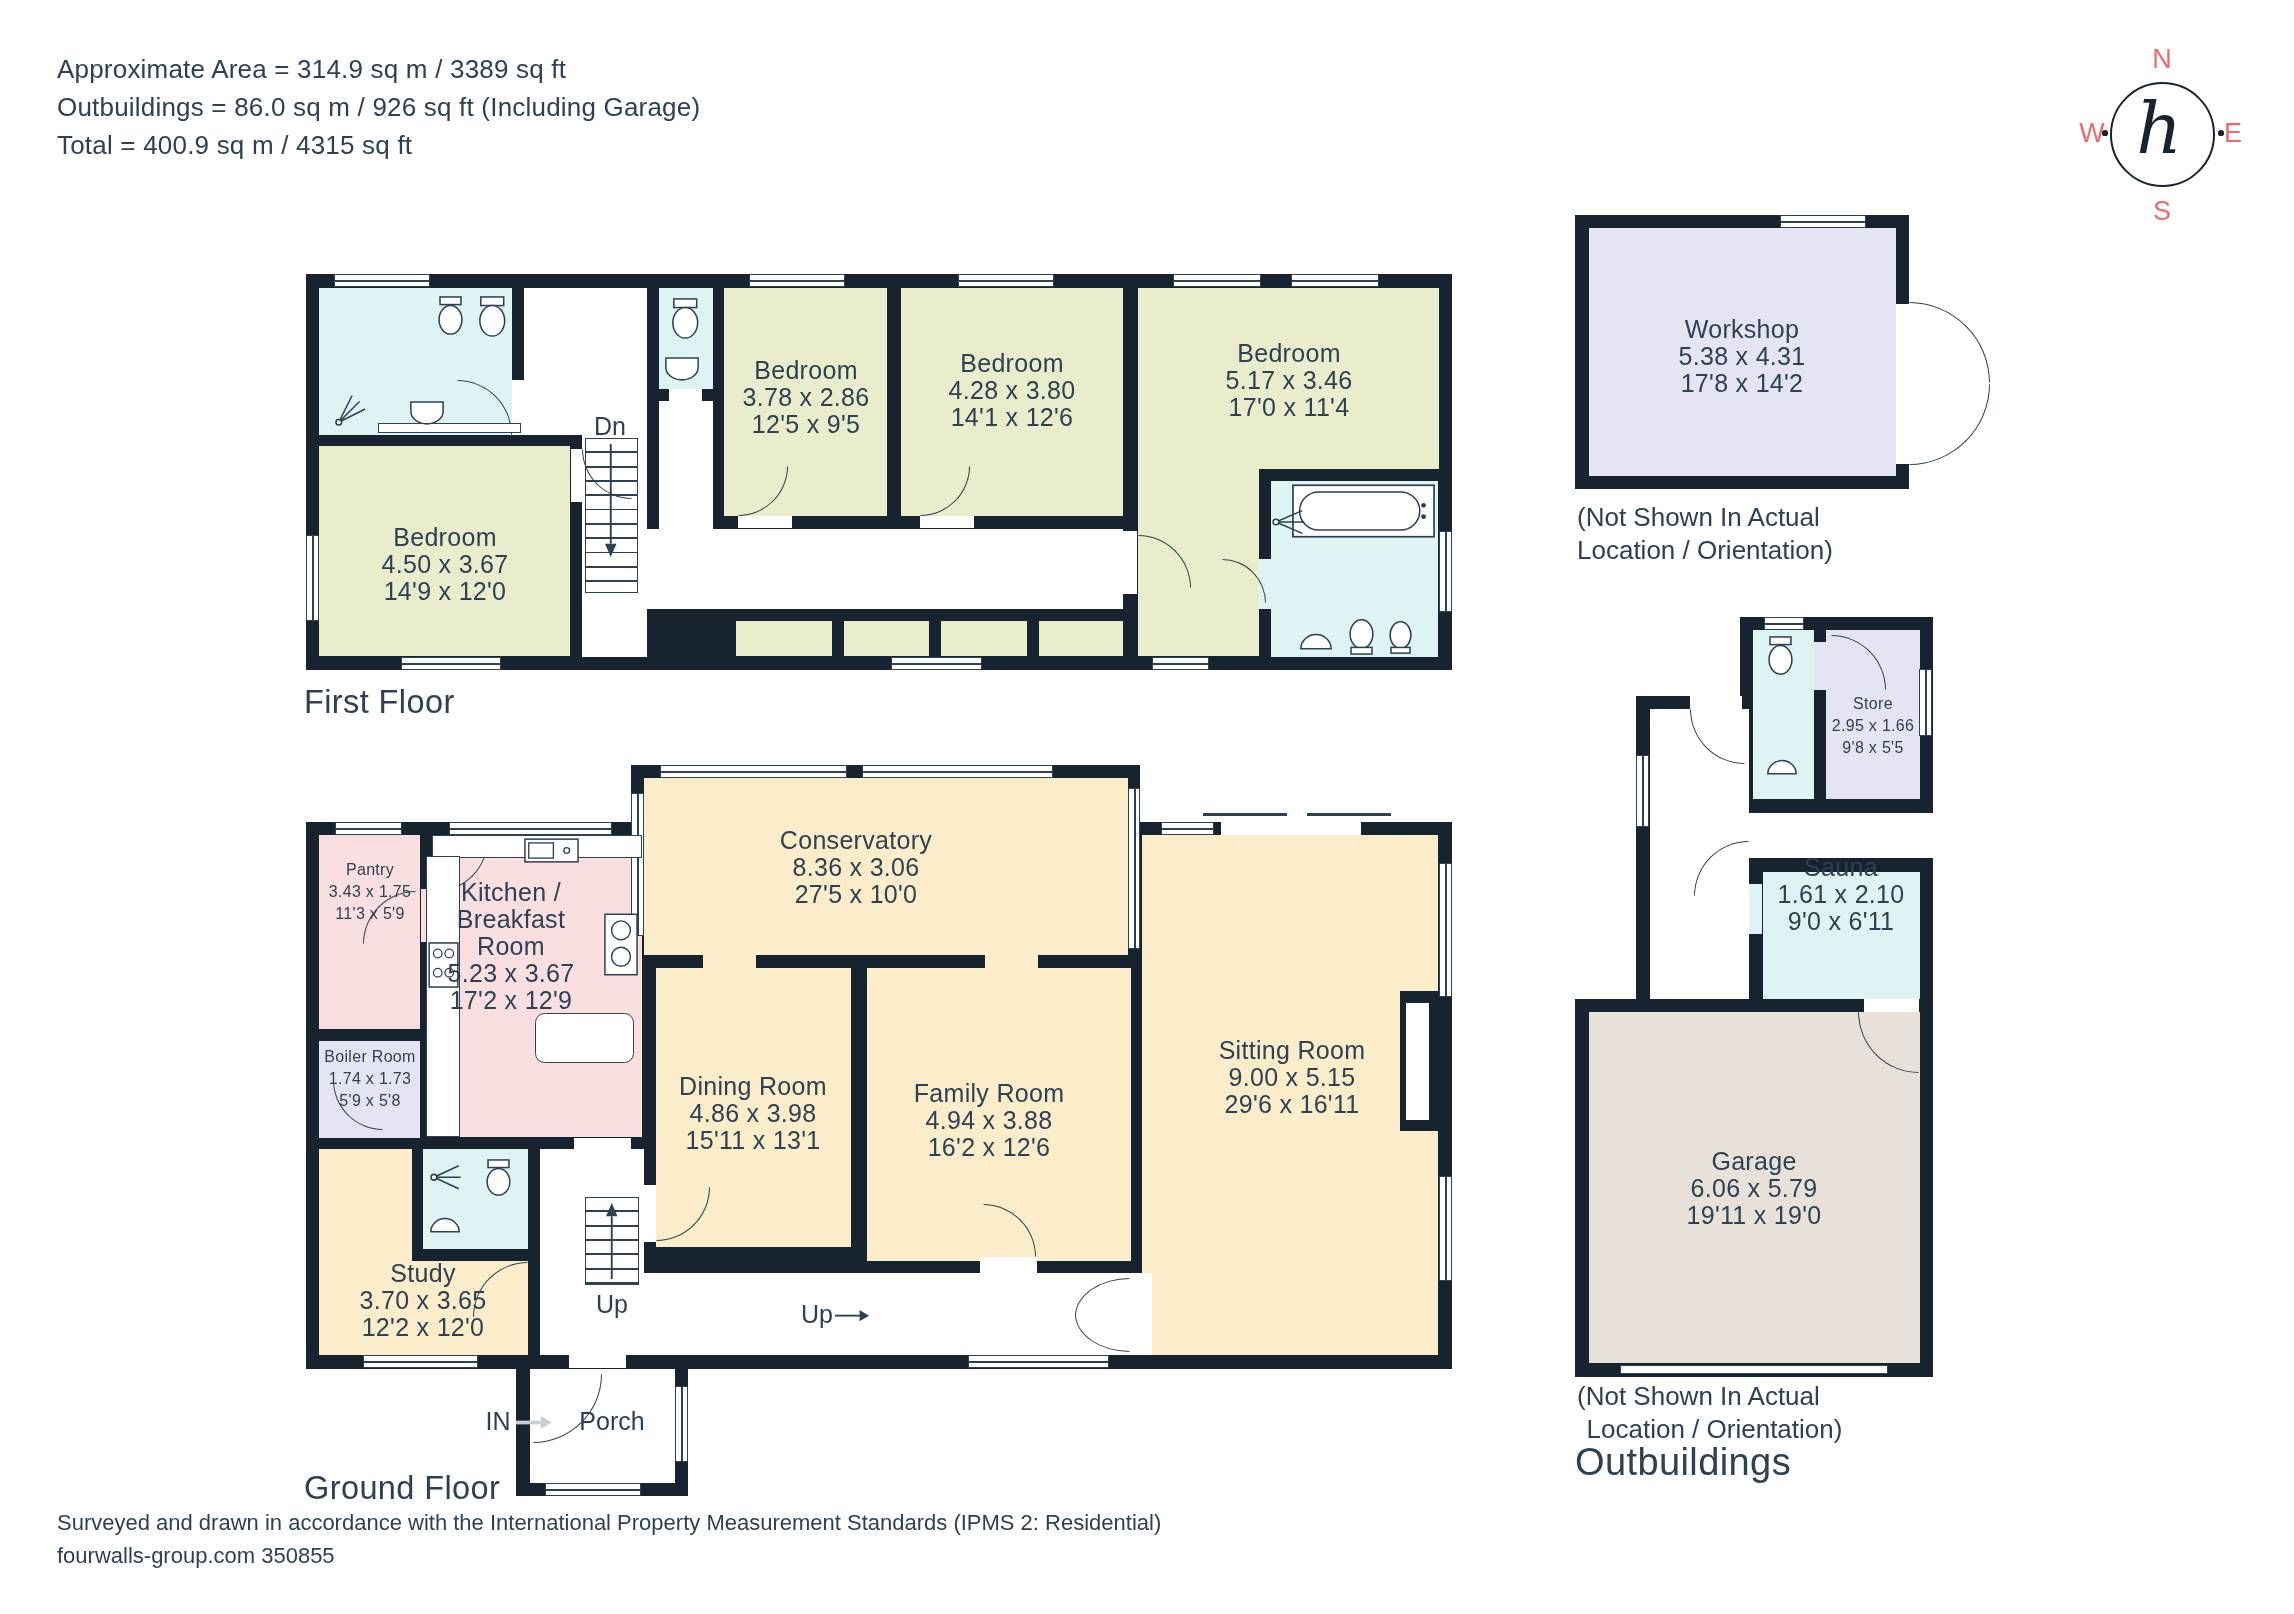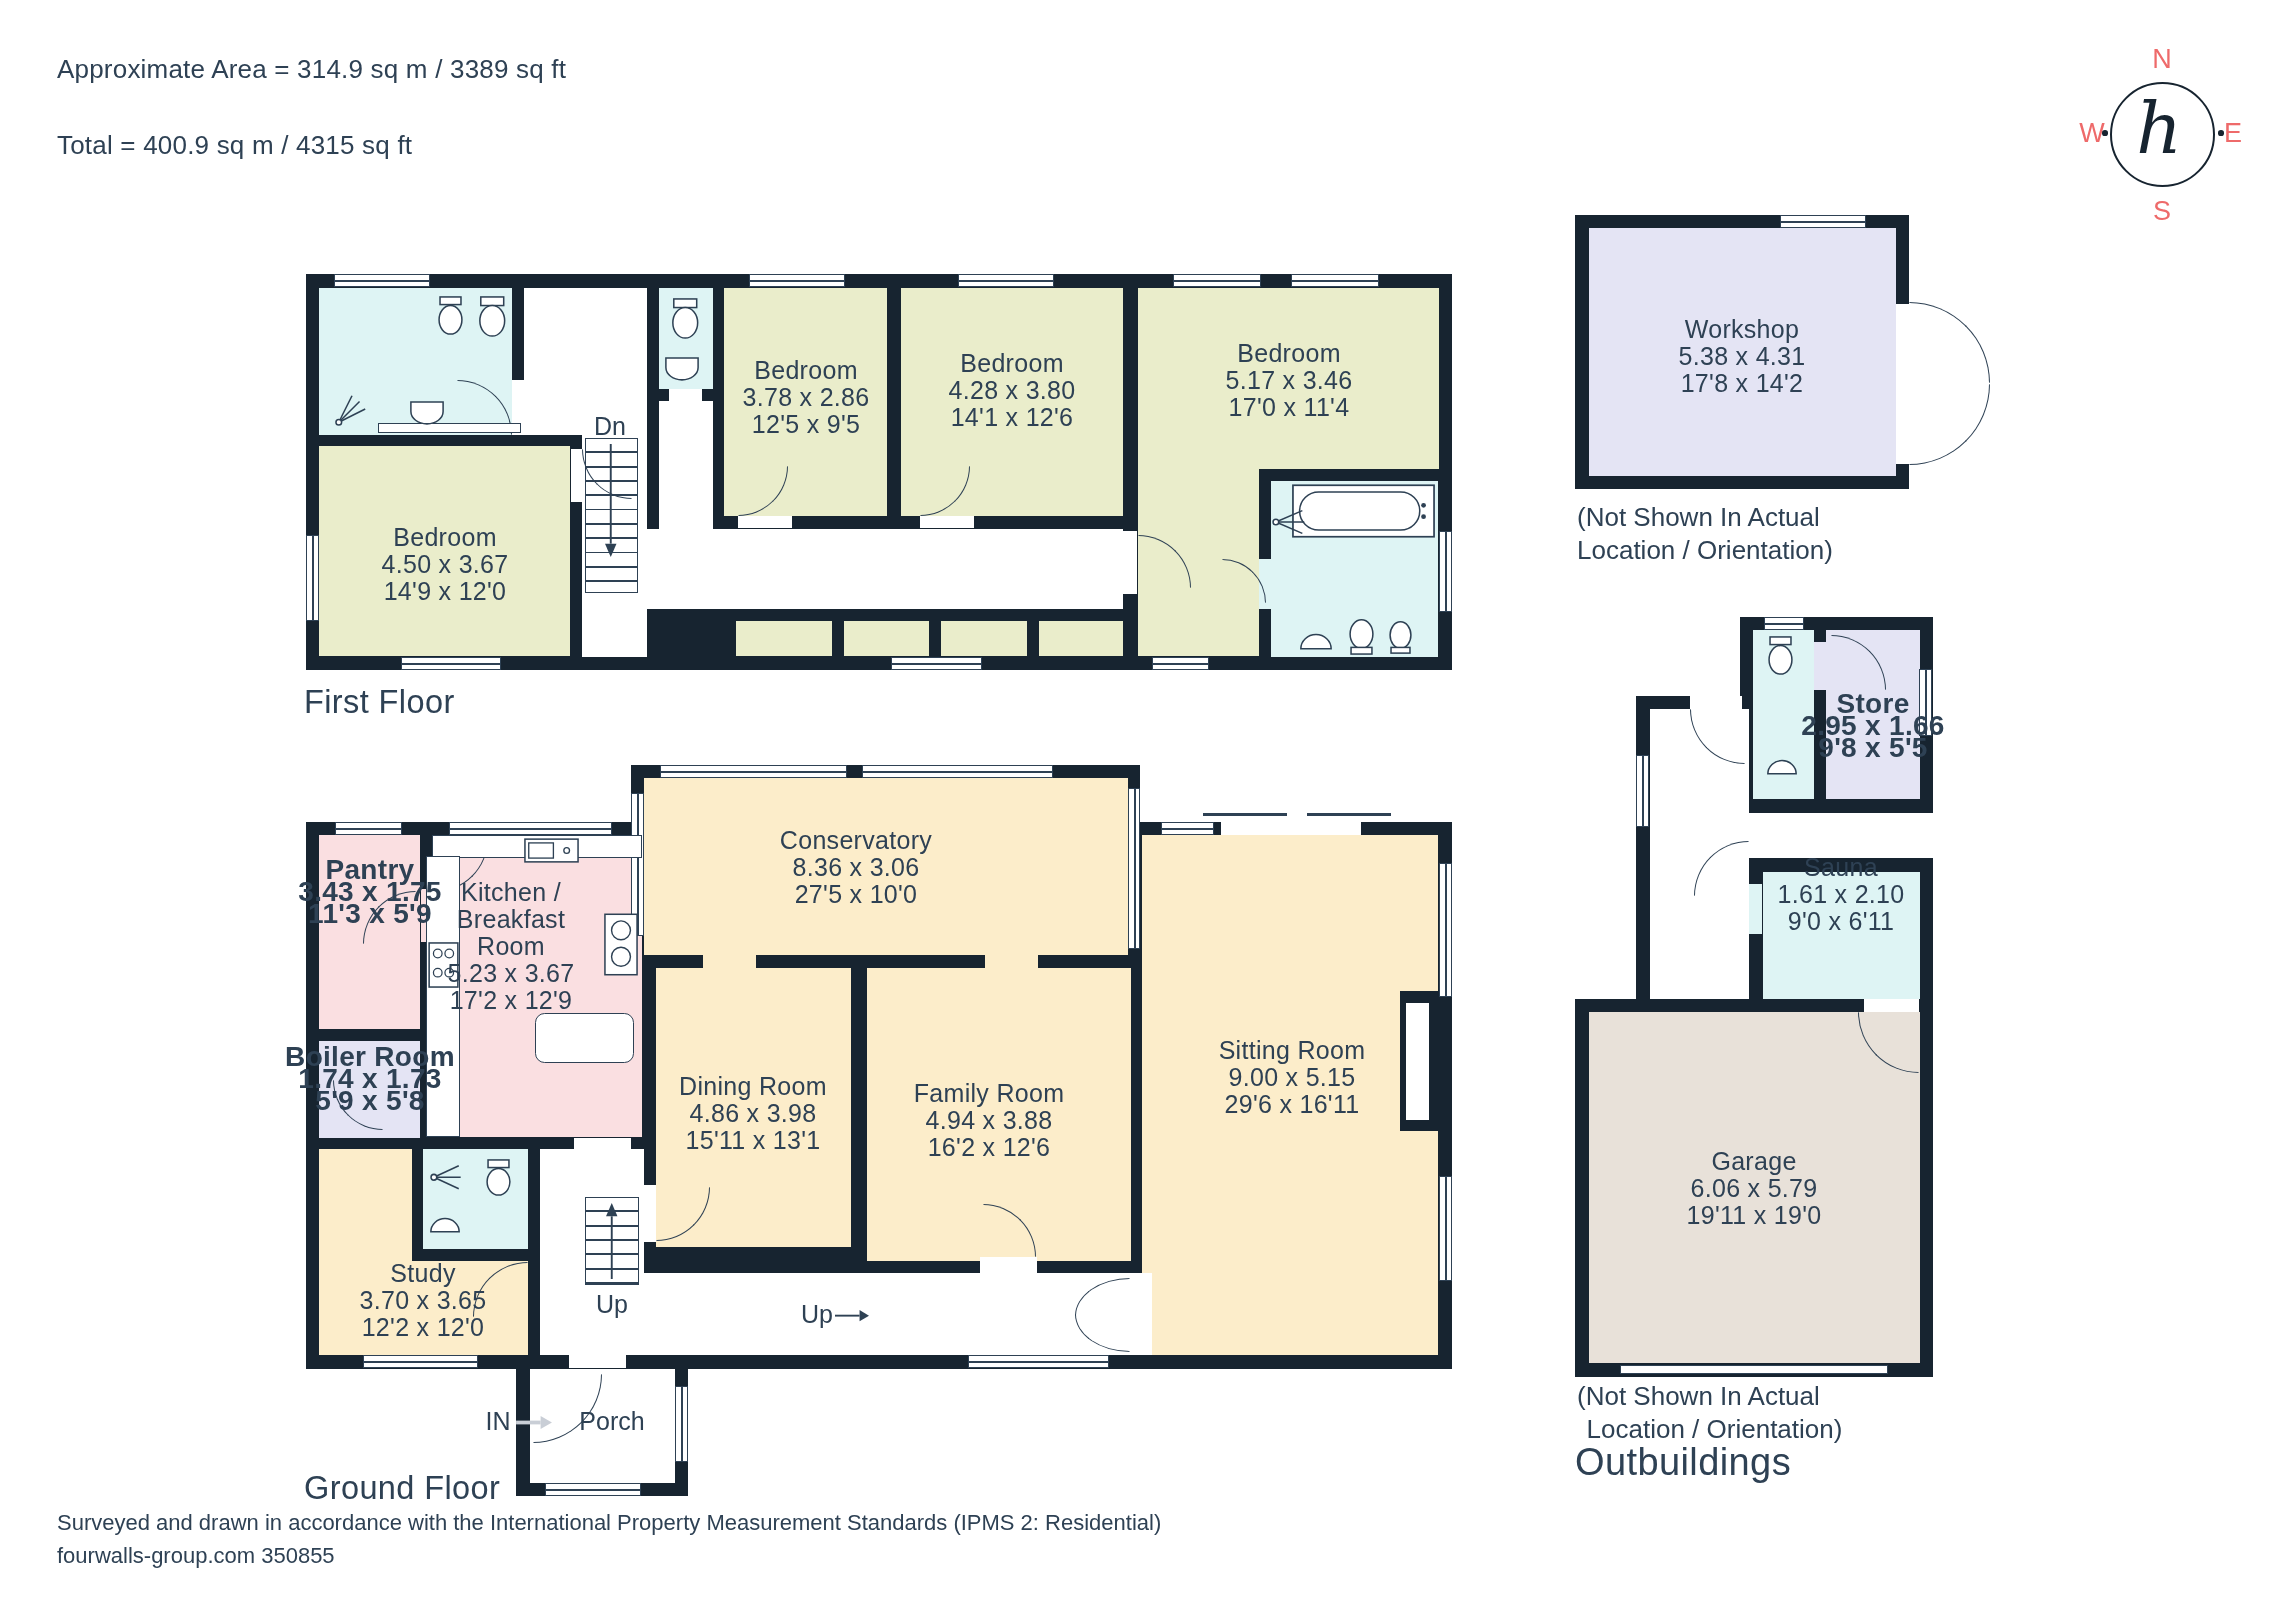--- a/index.html
+++ b/index.html
@@ -29,38 +29,39 @@
   .rail{position:absolute;background:var(--ink);height:2.9px;}
   .arc{position:absolute;border:1.9px solid transparent;}
   .arc-tr{border-top-color:var(--ink);border-right-color:var(--ink);border-top-right-radius:100%;}
   .arc-tl{border-top-color:var(--ink);border-left-color:var(--ink);border-top-left-radius:100%;}
   .arc-br{border-bottom-color:var(--ink);border-right-color:var(--ink);border-bottom-right-radius:100%;}
   .arc-bl{border-bottom-color:var(--ink);border-left-color:var(--ink);border-bottom-left-radius:100%;}
   .stairs{position:absolute;border:1.9px solid var(--ink);background:repeating-linear-gradient(to bottom,#fff 0 12.4px,var(--ink) 12.4px 14.3px);}
   .counter{position:absolute;background:#fff;border:1.4px solid var(--ink);}
   .lbl{position:absolute;transform:translate(-50%,-50%);text-align:center;color:var(--ink);
        font-size:25px;line-height:27px;letter-spacing:0.3px;white-space:nowrap;}
-  .lbl.small{font-size:28px;line-height:22px;font-weight:bold;}
+  .lbl.small{font-size:16px;line-height:22px;}
   .kname{width:149px;white-space:normal;margin:0 auto;}
   .floor-title{position:absolute;font-size:32.5px;color:var(--ink);letter-spacing:0.4px;}
   .big-title{position:absolute;font-size:38px;color:var(--ink);letter-spacing:0.4px;}
   .note{position:absolute;font-size:26px;line-height:32.5px;color:var(--ink);}
   .hdr{position:absolute;left:57px;font-size:26px;color:var(--ink);letter-spacing:0.2px;text-align:right;}
   .ftr{position:absolute;left:57px;font-size:22px;color:var(--ink);}
   .tag{position:absolute;transform:translate(-50%,-50%);font-size:25px;color:var(--ink);}
   .compass-letter{position:absolute;transform:translate(-50%,-50%);font-size:27px;color:var(--coral);}
   .compass-dot{position:absolute;width:5.7px;height:5.7px;border-radius:50%;background:var(--wall);}
   svg{position:absolute;overflow:visible;}
 </style>
 </head>
 <body>
 
 <div id="canvas">
 
   <div class="hdr" style="top:54px">Approximate Area = 314.9 sq m / 3389 sq ft</div>
+  <div class="hdr" style="top:92px">Outbuildings = 86.0 sq m / 926 sq ft (Including Garage)</div>
   <div class="hdr" style="top:130px">Total = 400.9 sq m / 4315 sq ft</div>
 
   <div class="abs" style="left:2110px;top:82px;width:105px;height:105px;border:2.9px solid var(--wall);border-radius:50%;"></div>
   <div class="abs" style="left:2159px;top:135px;transform:translate(-50%,-58%);font-family:'DejaVu Serif',serif;font-style:italic;font-size:71px;color:var(--wall);">h</div>
   <div class="compass-letter" style="left:2162px;top:59px">N</div>
   <div class="compass-letter" style="left:2233px;top:133px">E</div>
   <div class="compass-letter" style="left:2162px;top:211px">S</div>
   <div class="compass-letter" style="left:2092px;top:133px">W</div>
   <div class="compass-dot" style="left:2102px;top:130px"></div>
   <div class="compass-dot" style="left:2218px;top:130px"></div>

